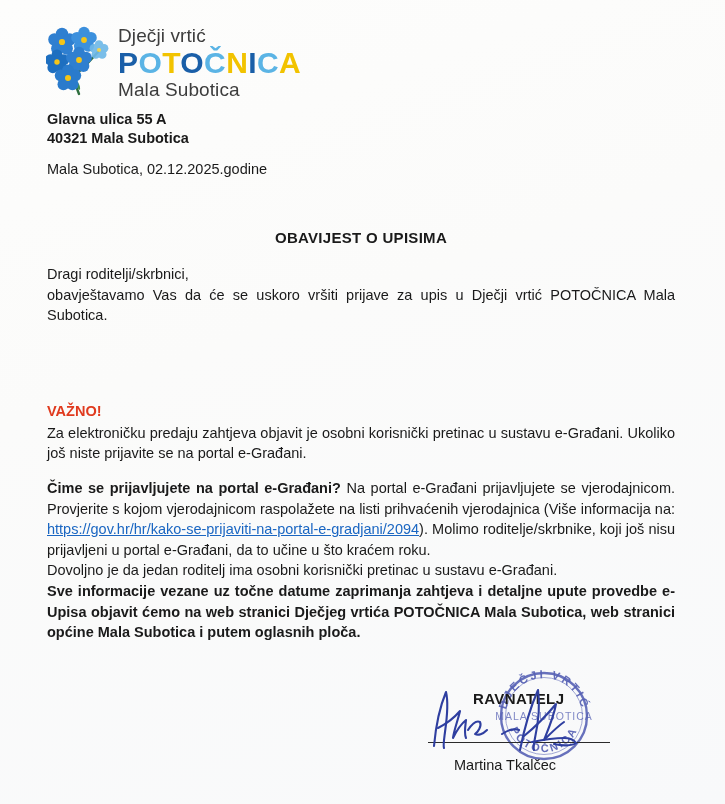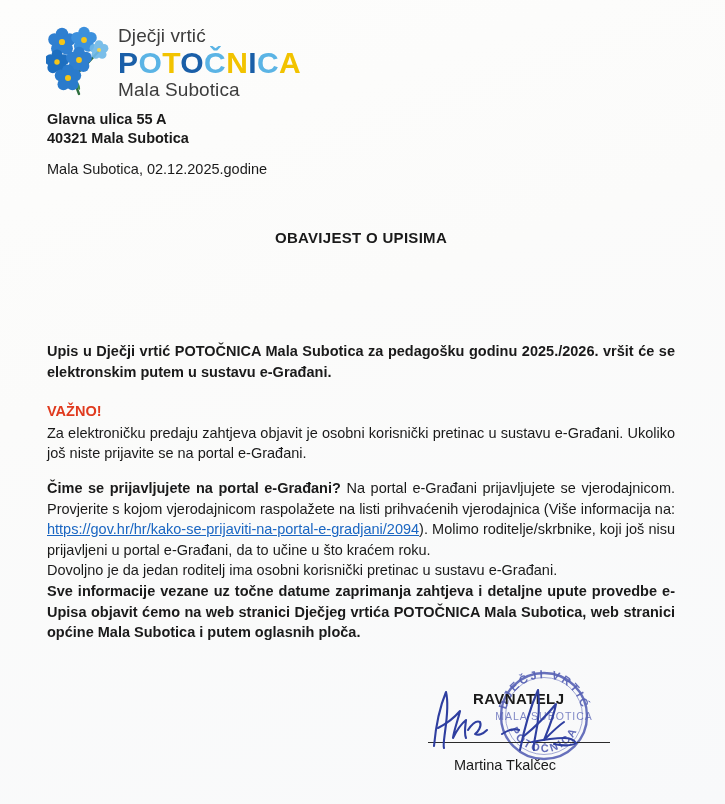--- a/index.html
+++ b/index.html
@@ -254,22 +254,25 @@
 
   <div class="address">
     <div>Glavna ulica  55 A</div>
     <div>40321 Mala Subotica</div>
   </div>
 
   <div class="dateline">Mala Subotica, 02.12.2025.godine</div>
 
   <div class="doc-title">OBAVIJEST O UPISIMA</div>
 
-
-  <div class="body-block p-bold-enroll">Upis u Dječji vrtić POTOČNICA Mala Subotica za pedagošku godinu 2025./2026. vršit će se elektronskim putem u sustavu e-Građani.</div>
+  <div class="body-block p-intro">
+    <div style="text-align:left;">Dragi roditelji/skrbnici,</div>
+    <div>obavještavamo Vas da će se uskoro vršiti prijave za upis u Dječji vrtić POTOČNICA Mala Subotica.</div>
+  </div>
+
 
   <div class="body-block p-vazno">
     <span class="vazno-head">VAŽNO!</span>
     <span>Za elektroničku predaju zahtjeva objavit je osobni korisnički pretinac u sustavu e-Građani. Ukoliko još niste prijavite se na portal e-Građani.</span>
   </div>
 
   <div class="body-block p-cime">
     <span class="lead-q">Čime se prijavljujete na portal e-Građani?</span>
     <span>Na portal e-Građani prijavljujete se vjerodajnicom. Provjerite s kojom vjerodajnicom raspolažete na listi prihvaćenih vjerodajnica (Više informacija na:</span>
     <a class="doc-link" href="#">https://gov.hr/hr/kako-se-prijaviti-na-portal-e-gradjani/2094</a><span>). Molimo roditelje/skrbnike, koji još nisu prijavljeni u portal e-Građani, da to učine u što kraćem roku.</span>

